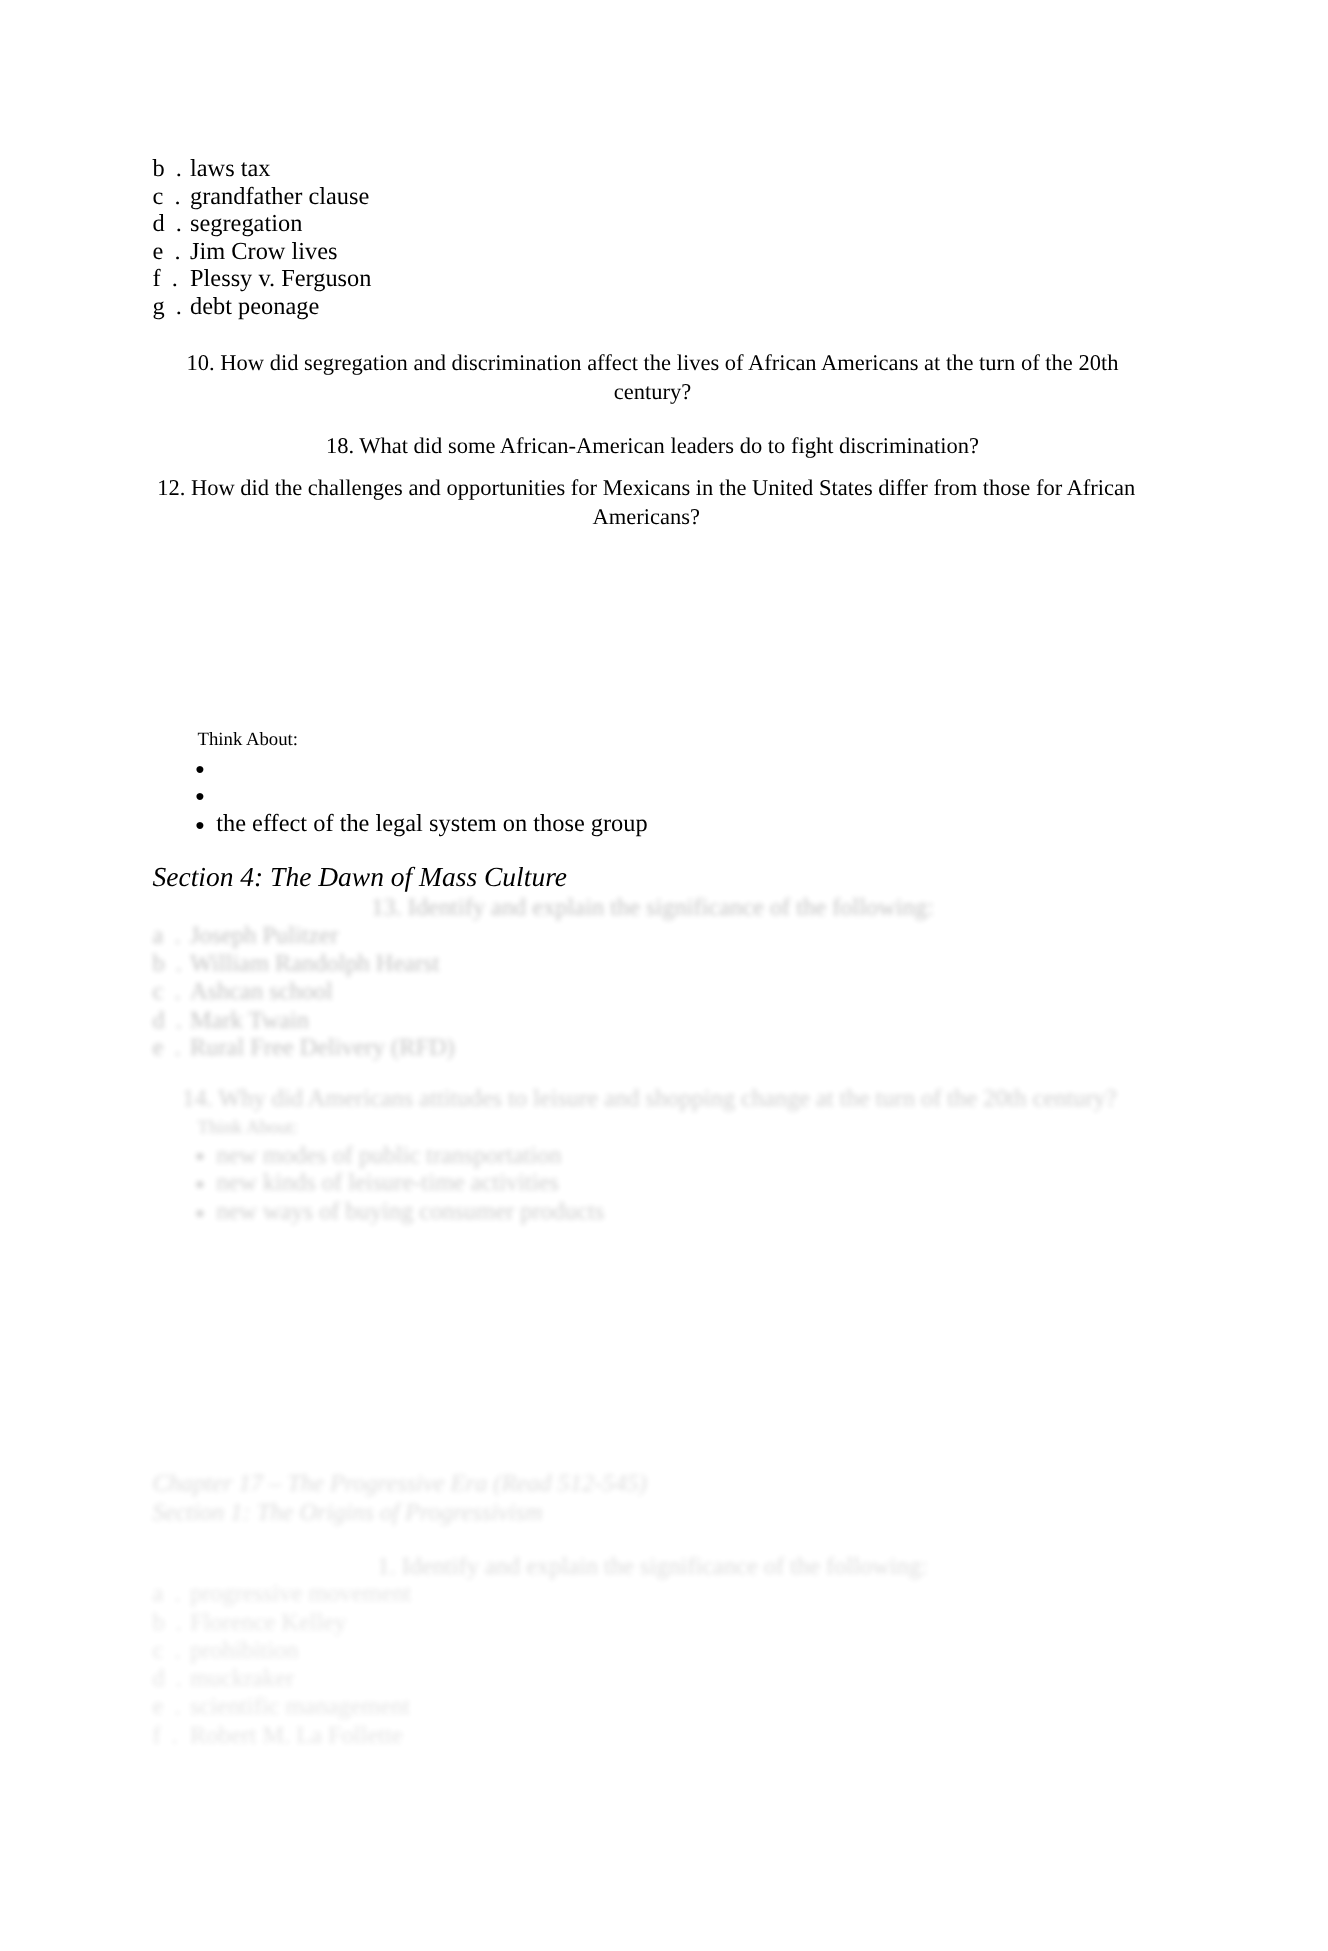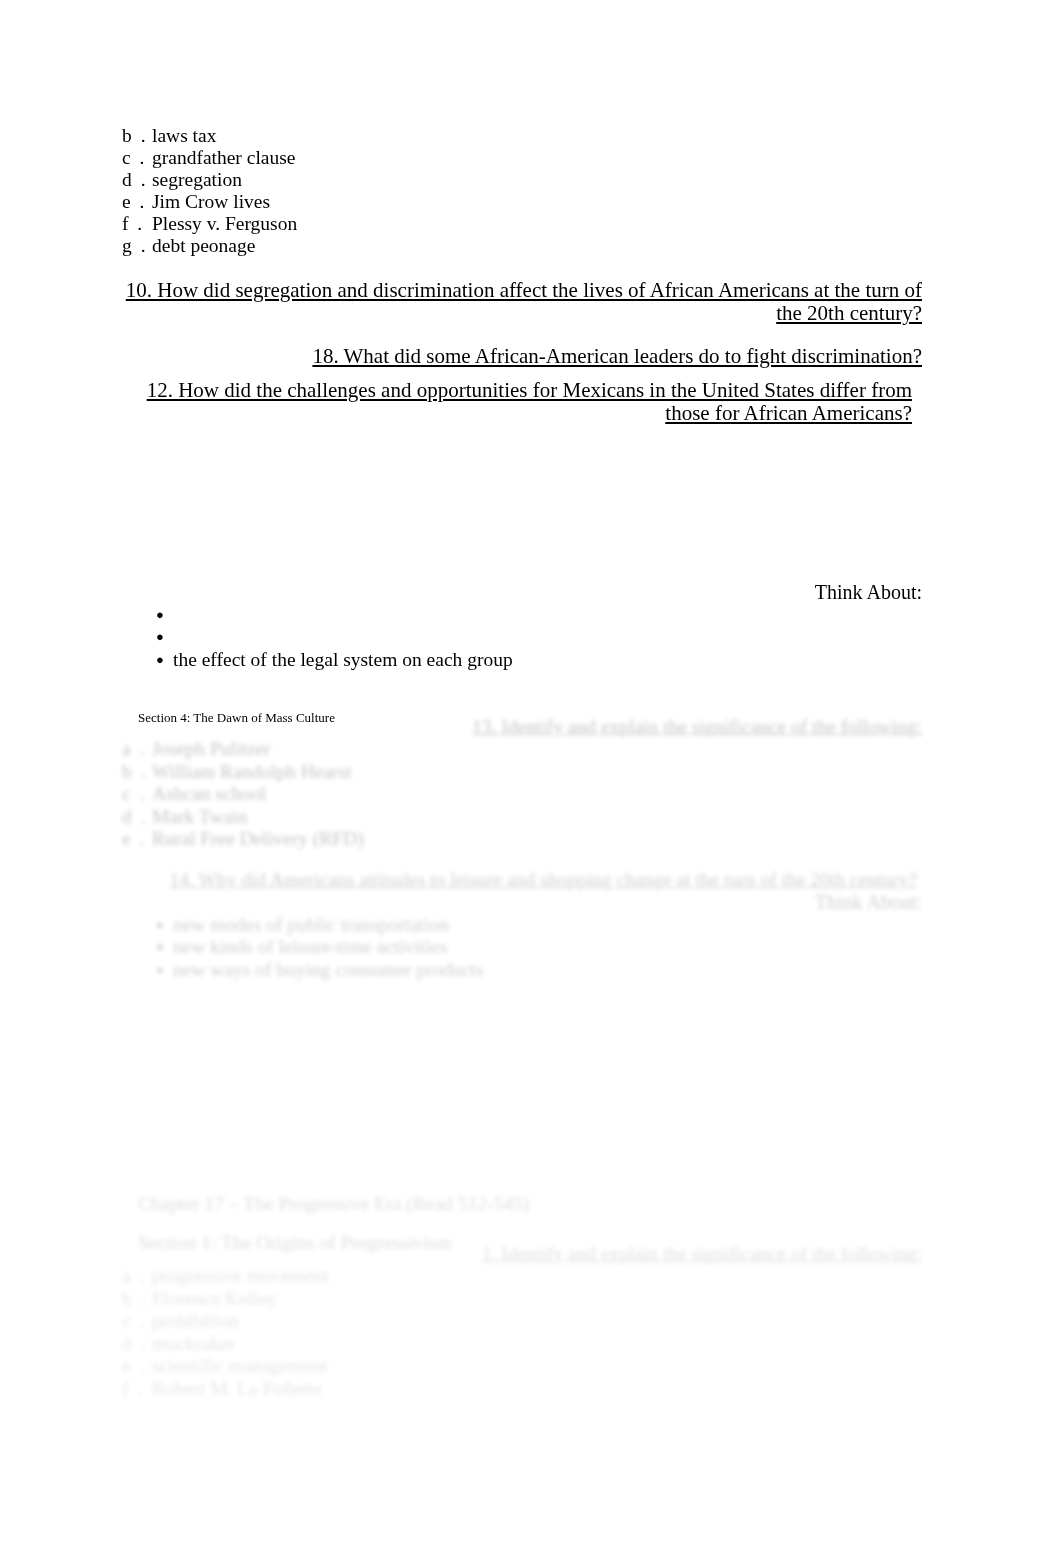--- a/index.html
+++ b/index.html
@@ -43,54 +43,53 @@
     width: 30px;
     flex: 0 0 30px;
     text-align: left;
     letter-spacing: 2px;
   }
   .ll-text {
     display: inline-block;
   }
 
   .qpara {
-    font-size: 21px;
-    line-height: 22.5px;
-    margin: 0;
-    text-align: right;
-    text-decoration: underline;
+    font-size: 18px;
+    line-height: 22.5px;
+    margin: 0;
+    text-align: center;
   }
 
   .think-label {
-    font-size: 20px;
+    font-size: 15px;
     line-height: 22.5px;
     margin: 0 0 0 36px;
-    text-align: right;
   }
   .bullet-list {
     list-style: none;
     margin: 0;
     padding: 0;
   }
   .bullet-list li {
     display: flex;
     font-size: 19.5px;
     line-height: 22.5px;
     margin-left: 34px;
   }
   .bl-marker {
     flex: 0 0 17px;
     font-size: 13px;
     line-height: 22.5px;
   }
 
   .section-heading {
-    font-size: 13px;
-    line-height: 22.5px;
-    margin: 16px;
+    font-size: 22px;
+    line-height: 22.5px;
+    margin: 0;
+    font-style: italic;
   }
 
   
   .faded {
     color: #3a3a3a;
     filter: blur(2.1px);
     -webkit-filter: blur(2.1px);
   }
   .faded-1 { opacity: 0.30; }
   .faded-2 { opacity: 0.24; }
@@ -157,21 +156,21 @@
       <p class="think-label">Think About:</p>
       <ul class="bullet-list">
         <li>
           <span class="bl-marker">●</span>
         </li>
         <li>
           <span class="bl-marker">●</span>
         </li>
         <li>
           <span class="bl-marker">●</span>
-          <span>the effect of the legal system on each group</span>
+          <span>the effect of the legal system on those group</span>
         </li>
       </ul>
     </div>
 
     <div class="block" style="top:691px;">
       <p class="section-heading">Section 4: The Dawn of Mass Culture</p>
     </div>
 
     <div class="block faded faded-1" style="top:716px;">
       <p class="qpara">13. Identify and explain the significance of the following:</p>

